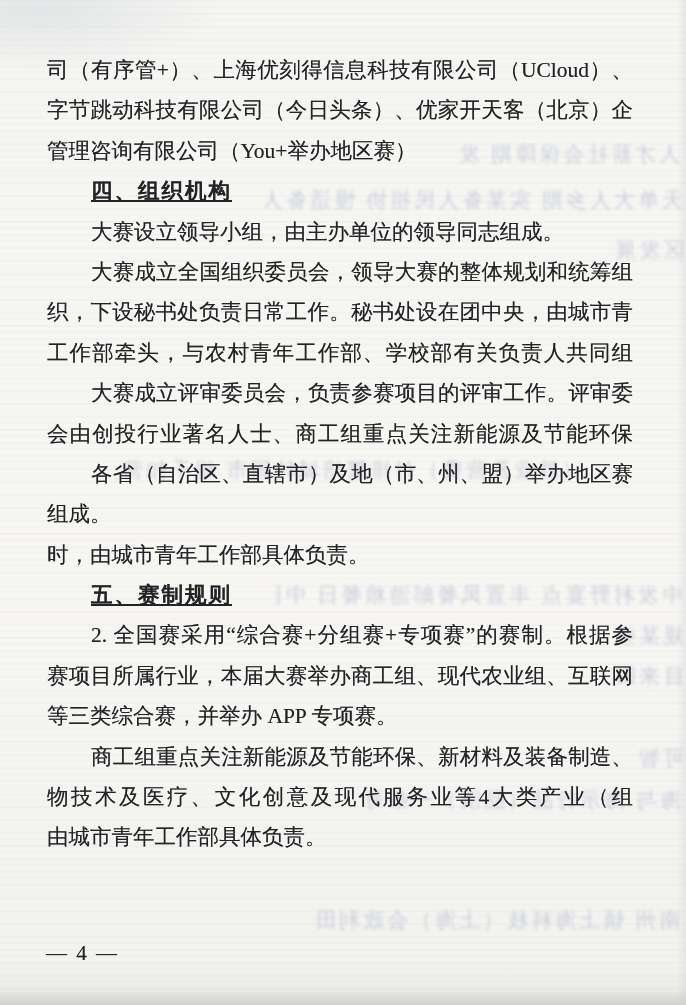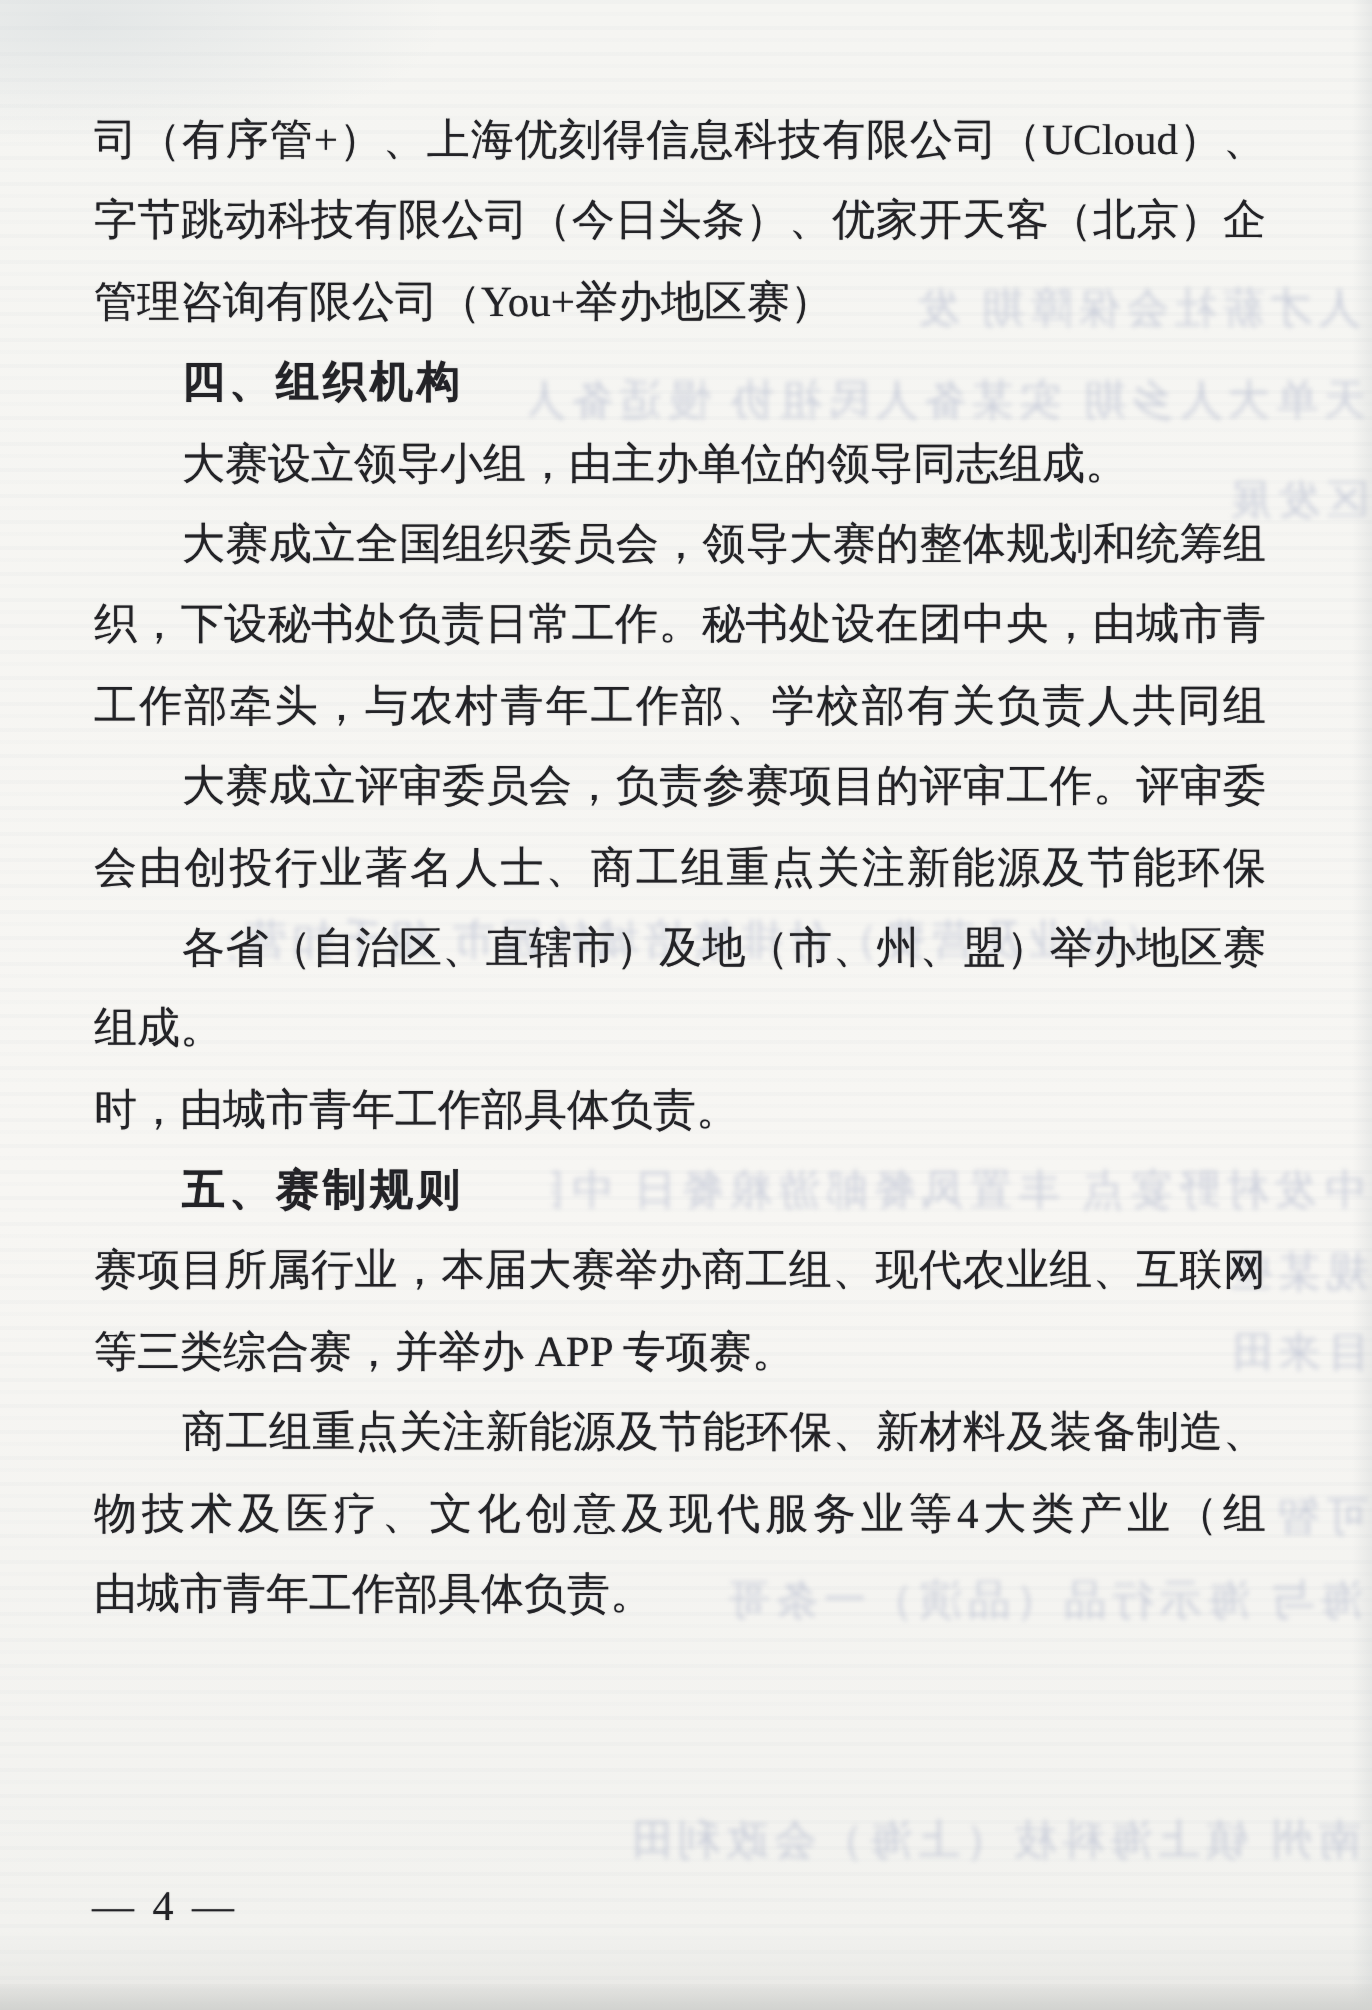--- a/index.html
+++ b/index.html
@@ -27,20 +27,21 @@
     font-size:21.5px;color:#232327;
     overflow:hidden;
     text-shadow:0 0 0.6px rgba(35,35,39,0.55);
   }
   .line.fill{text-align:justify;text-align-last:justify;-moz-text-align-last:justify;}
   .line.indent{padding-left:44px;}
   .line.bold{
     font-weight:700;
     font-family:"Liberation Sans","DejaVu Sans",sans-serif;
     letter-spacing:2px;
+    text-decoration:underline;
   }
   
   .bleed-layer{position:absolute;inset:0;pointer-events:none;}
   .bleed{
     position:absolute;
     transform:scaleX(-1);
     filter:blur(1.4px);
     color:rgba(128,141,178,0.34);
     font-size:21px;letter-spacing:3px;
     white-space:nowrap;overflow:hidden;height:28px;line-height:28px;
@@ -85,20 +86,21 @@
       <div class="line indent">大赛设立领导小组，由主办单位的领导同志组成。</div>
       <div class="line indent fill">大赛成立全国组织委员会，领导大赛的整体规划和统筹组</div>
       <div class="line fill">织，下设秘书处负责日常工作。秘书处设在团中央，由城市青年</div>
       <div class="line fill">工作部牵头，与农村青年工作部、学校部有关负责人共同组成。</div>
       <div class="line indent fill">大赛成立评审委员会，负责参赛项目的评审工作。评审委员</div>
       <div class="line fill">会由创投行业著名人士、商工组重点关注新能源及节能环保</div>
       <div class="line indent fill">各省（自治区、直辖市）及地（市、州、盟）举办地区赛</div>
       <div class="line">组成。</div>
       <div class="line">时，由城市青年工作部具体负责。</div>
       <div class="line indent bold">五、赛制规则</div>
+      <div class="line indent fill">2. 全国赛采用“综合赛+分组赛+专项赛”的赛制。根据参</div>
       <div class="line fill">赛项目所属行业，本届大赛举办商工组、现代农业组、互联网组</div>
       <div class="line">等三类综合赛，并举办 APP 专项赛。</div>
       <div class="line indent fill">商工组重点关注新能源及节能环保、新材料及装备制造、生</div>
       <div class="line fill">物技术及医疗、文化创意及现代服务业等4大类产业（组合），</div>
       <div class="line">由城市青年工作部具体负责。</div>
     </div>
 
   <div class="page-number">— 4 —</div>
 
   <div class="right-edge-shade"></div>

